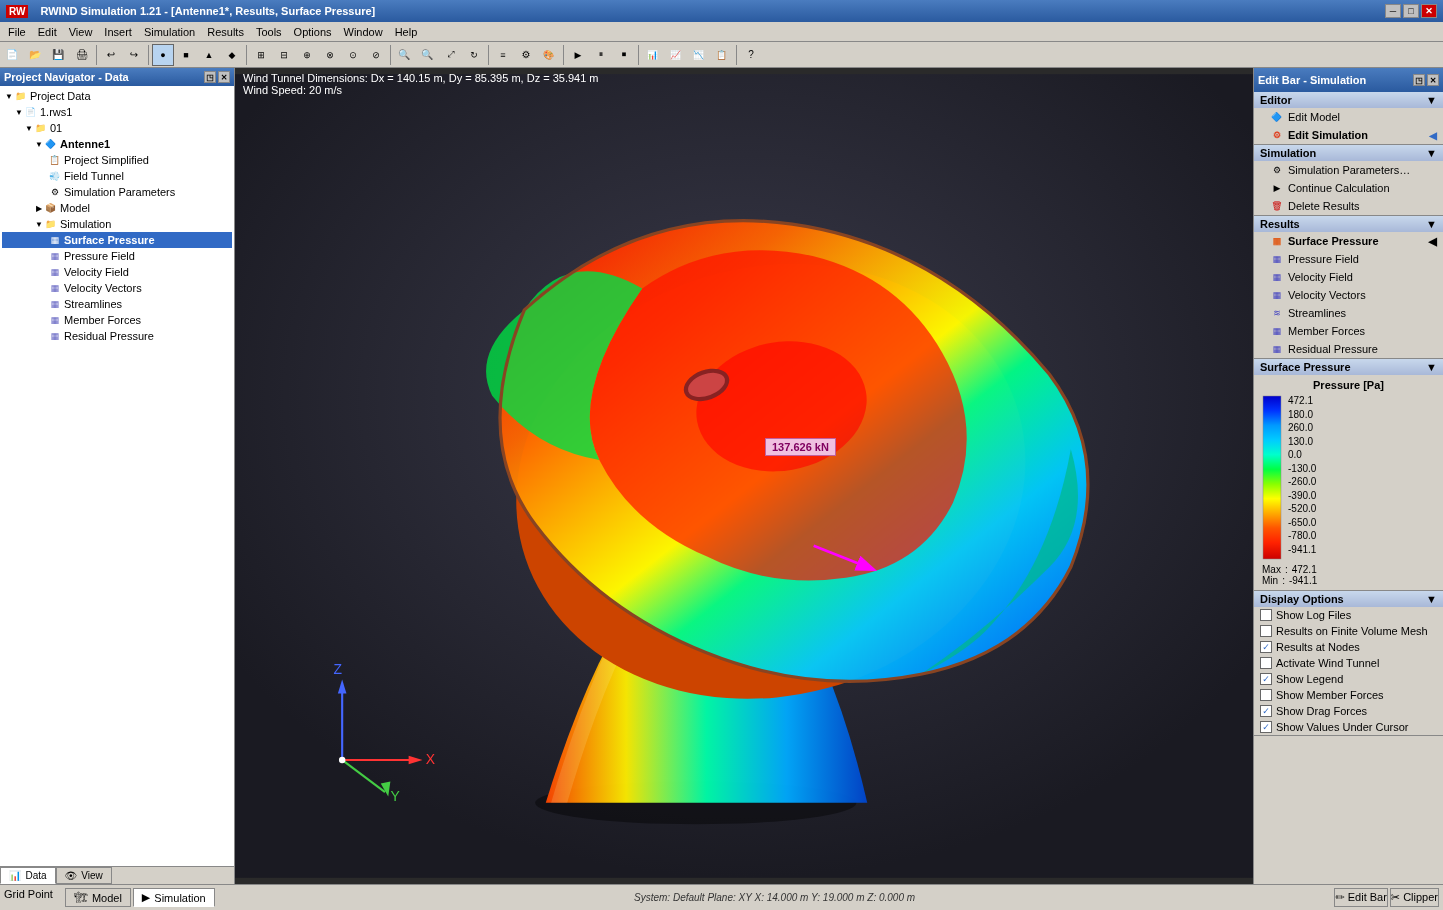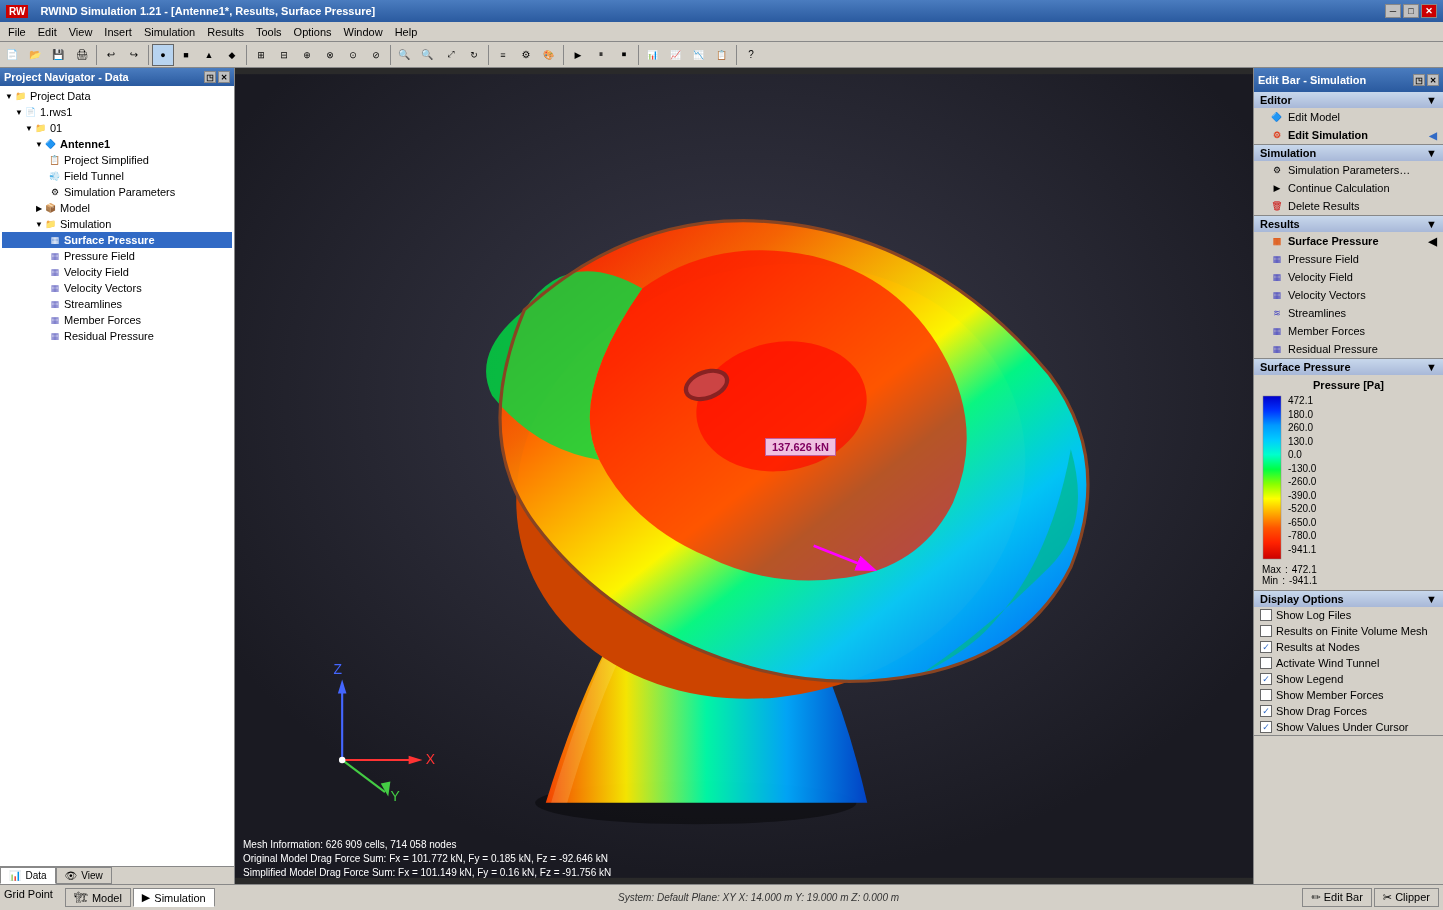--- a/index.html
+++ b/index.html
@@ -71,21 +71,21 @@
     .disp-check { width: 12px; height: 12px; border: 1px solid #666; background: white; display: inline-flex; align-items: center; justify-content: center; font-size: 8px; }
     .disp-check.checked { background: white; }
     .disp-check.checked::after { content: '✓'; color: #316ac5; font-size: 9px; }
 
     
     #status-bar { height: 26px; background: #d4d0c8; border-top: 1px solid #888; display: flex; align-items: center; justify-content: space-between; padding: 0 4px; font-size: 11px; }
     #status-left { display: flex; gap: 2px; }
     .status-tab { padding: 2px 8px; background: #d4d0c8; border: 1px solid #888; cursor: pointer; font-size: 11px; display: flex; align-items: center; gap: 4px; }
     .status-tab.active { background: white; border-bottom: 1px solid white; }
     #status-right { display: flex; gap: 2px; }
-    .status-btn { padding: 2px 8px; background: #d4d0c8; border: 1px solid #888; cursor: pointer; font-size: 11px; }
+    .status-btn { padding: 2px 0; background: #d4d0c8; border: 1px solid #888; cursor: pointer; font-size: 11px; }
     #status-coord { font-size: 10px; color: #333; font-style: italic; }
   </style>
 </head>
 <body>
 
 <div id="title-bar">
   <div id="title-bar-left">
     <span style="font-size:10px;background:#c00;color:white;padding:1px 3px;font-weight:bold;">RW</span>
     <span>RWIND Simulation 1.21 - [Antenne1*, Results, Surface Pressure]</span>
   </div>
@@ -255,20 +255,24 @@
       <div class="status-tab active" style="font-size:10px;padding:2px 8px;">
         <span>📊</span> Data
       </div>
       <div class="status-tab" style="font-size:10px;padding:2px 8px;">
         <span>👁</span> View
       </div>
     </div>
   </div>
 
   <div id="viewport">
+    <div id="viewport-header">
+      <div>Wind Tunnel Dimensions: Dx = 140.15 m, Dy = 85.395 m, Dz = 35.941 m</div>
+      <div>Wind Speed: 20 m/s</div>
+    </div>
 
     <svg id="scene-svg" viewBox="0 0 950 750" xmlns="http://www.w3.org/2000/svg">
 
       <defs>
         <radialGradient id="bgGrad" cx="50%" cy="40%" r="60%">
           <stop offset="0%" stop-color="#3a3a4a"></stop>
           <stop offset="100%" stop-color="#1a1a22"></stop>
         </radialGradient>
 
         <linearGradient id="dishGrad" x1="0%" y1="0%" x2="100%" y2="100%">
@@ -358,25 +362,20 @@
       <polygon points="143,674 136,662 145,660" fill="#44cc44"></polygon>
       <text x="145" y="678" fill="#44cc44" font-size="13" font-family="Arial">Y</text>
 
       <circle cx="100" cy="640" r="3" fill="white"></circle>
     </svg>
 
     <div id="force-label">
       <span>137.626 kN</span>
     </div>
 
-    <div id="bottom-info">
-      <div>Mesh Information: 626 909 cells, 714 058 nodes</div>
-      <div>Original Model Drag Force Sum: Fx = 101.772 kN, Fy = 0.185 kN, Fz = -92.646 kN</div>
-      <div>Simplified Model Drag Force Sum: Fx = 101.149 kN, Fy = 0.16 kN, Fz = -91.756 kN</div>
-    </div>
   </div>
 
   <div id="right-panel">
     <div id="right-panel-header">
       <span>Edit Bar - Simulation</span>
       <div style="display:flex;gap:2px;">
         <div class="title-btn" style="width:12px;height:12px;font-size:8px;">◳</div>
         <div class="title-btn" style="width:12px;height:12px;font-size:8px;">✕</div>
       </div>
     </div>

